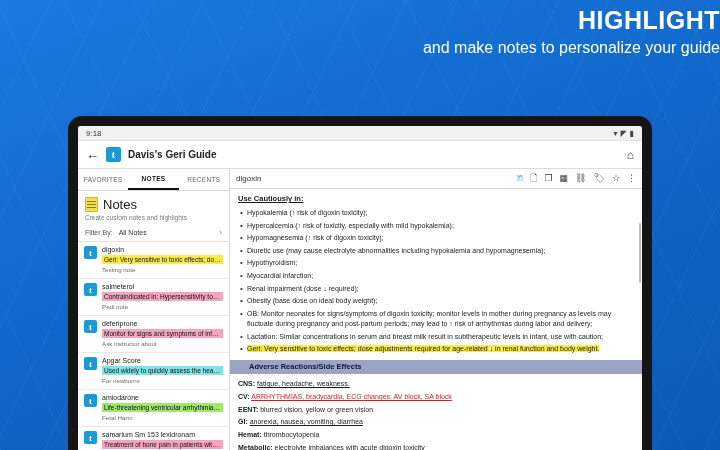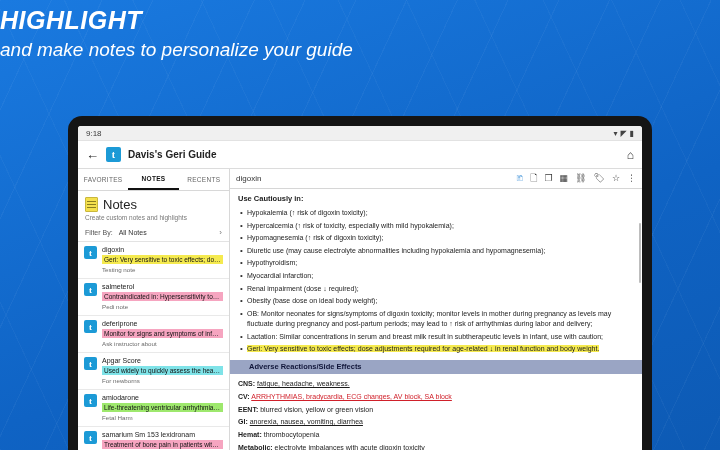--- a/index.html
+++ b/index.html
@@ -12,27 +12,27 @@
   
   .bg-lines {
     position: absolute; inset: 0;
     background:
       repeating-linear-gradient(115deg, rgba(255,255,255,0.045) 0 1px, transparent 1px 46px),
       repeating-linear-gradient(65deg, rgba(255,255,255,0.035) 0 1px, transparent 1px 62px),
       linear-gradient(160deg, #1a7ae0 0%, #0f63c4 60%, #0d5ab4 100%);
   }
   .promo {
     position: absolute; top: 6px; left: 0; width: 100%;
-    text-align: left; color: #fff; font-style: italic;
+    text-align: right; color: #fff;
   }
   .promo-title {
     font-size: 25px; font-weight: bold; letter-spacing: 0.5px;
   }
   .promo-sub {
-    font-size: 19px; font-weight: normal; margin-top: 4px;
+    font-size: 16px; font-weight: normal; margin-top: 4px;
   }
 
   
   .device {
     position: absolute; left: 68px; top: 76px;
     width: 584px; height: 374px;
     background: #151515;
     border-radius: 14px 14px 0 0;
     padding: 10px 10px 0 10px;
     margin-top: 40px;
@@ -142,21 +142,21 @@
     height: 20px; display: flex; align-items: center; gap: 0;
     border-bottom: 1px solid #d6d6d6; padding: 0 6px; background: #fff;
   }
   .search-term { font-size: 8px; color: #333; }
   .right-toolbar .spacer { flex: 1; }
   .tool-icons { display: flex; align-items: center; gap: 7px; }
   .tool-ic { font-size: 9px; color: #3a3a3a; line-height: 1; }
   .tool-ic.blue { color: #1f7fd0; }
 
   .content { flex: 1; overflow: hidden; padding: 5px 8px 0 8px; font-size: 7px; color: #1c1c1c; line-height: 1.45; }
-  .sec-head { font-weight: bold; font-size: 7.5px; margin-bottom: 3px; }
+  .sec-head { font-weight: bold; font-size: 7.5px; margin-bottom: 3px; text-decoration: underline; }
   ul.bullets { list-style: none; }
   ul.bullets li { position: relative; padding-left: 9px; margin-bottom: 2.5px; }
   ul.bullets li:before {
     content: "•"; position: absolute; left: 2px; top: -1px; font-size: 8px; color: #333;
   }
   .b { font-weight: bold; }
   .hl-y { background: #f5ea4f; }
   .bar {
     background: #9aa5c4; color: #11163a; font-weight: bold;
     font-size: 7.5px; padding: 2px 19px; margin: 5px -8px 5px -8px;

